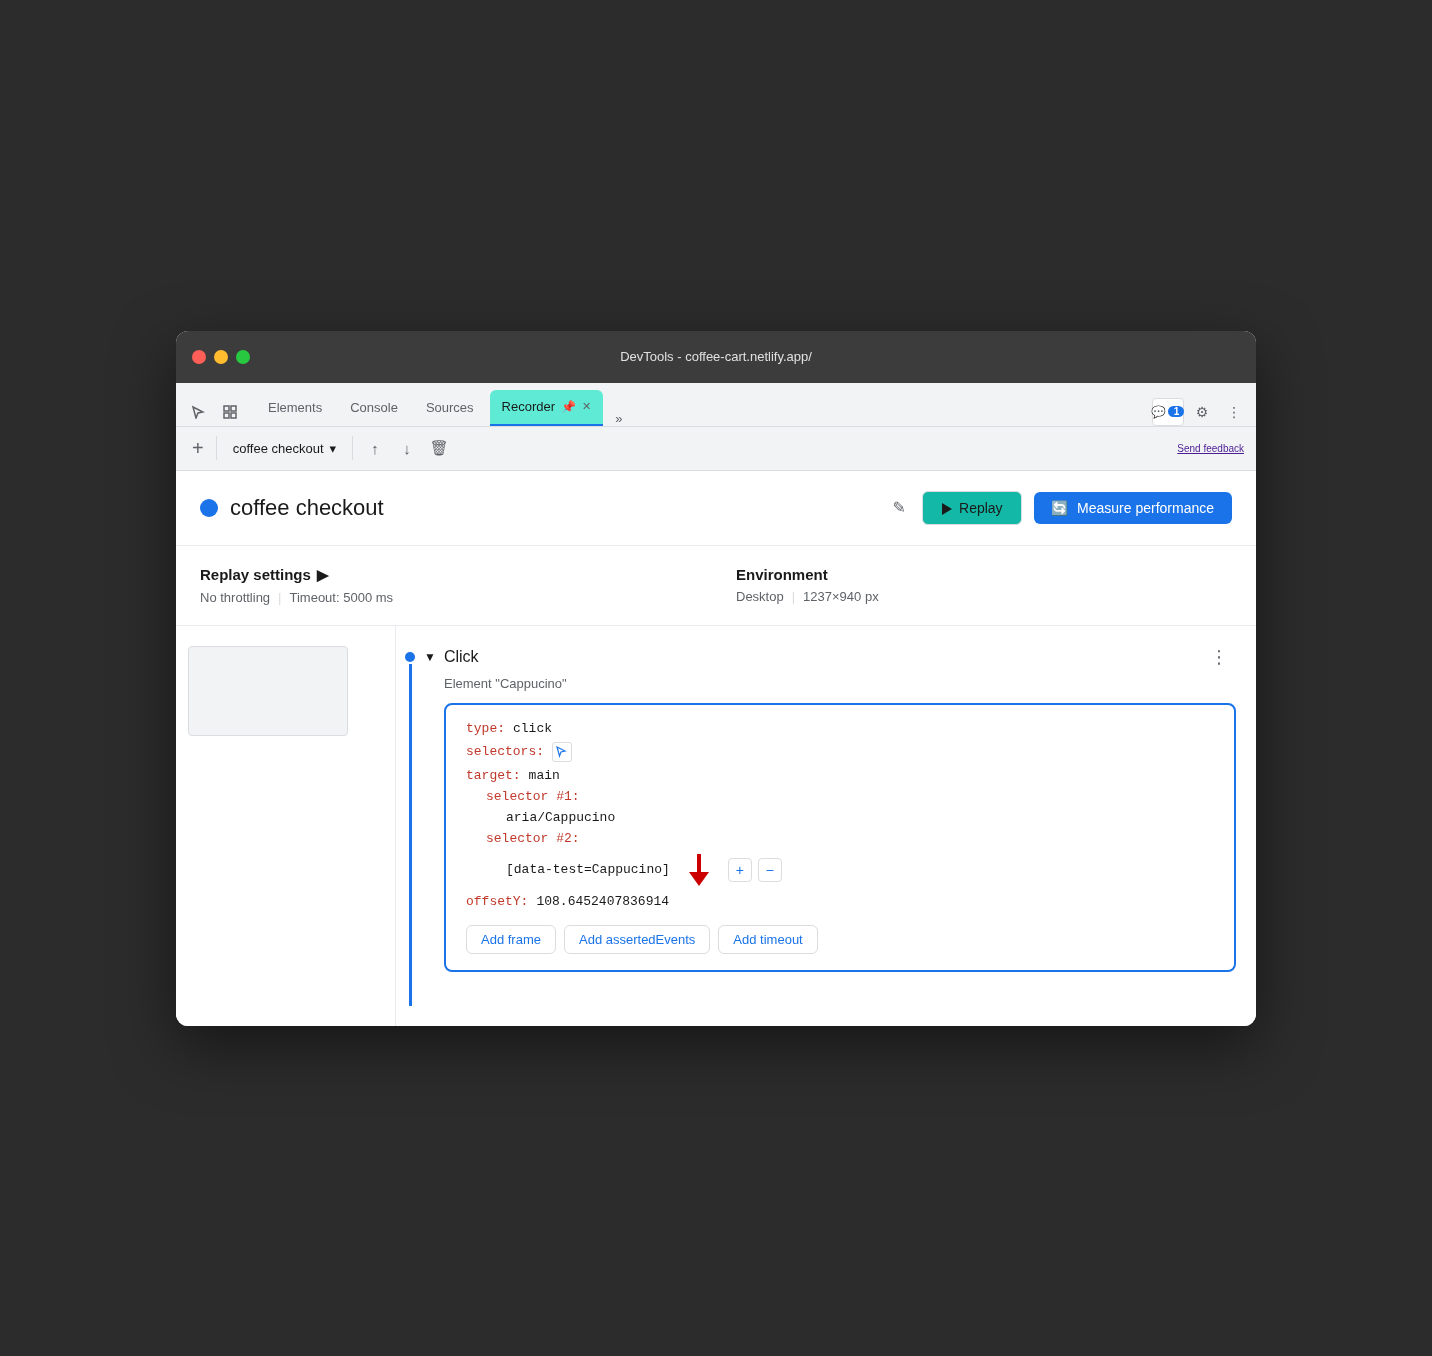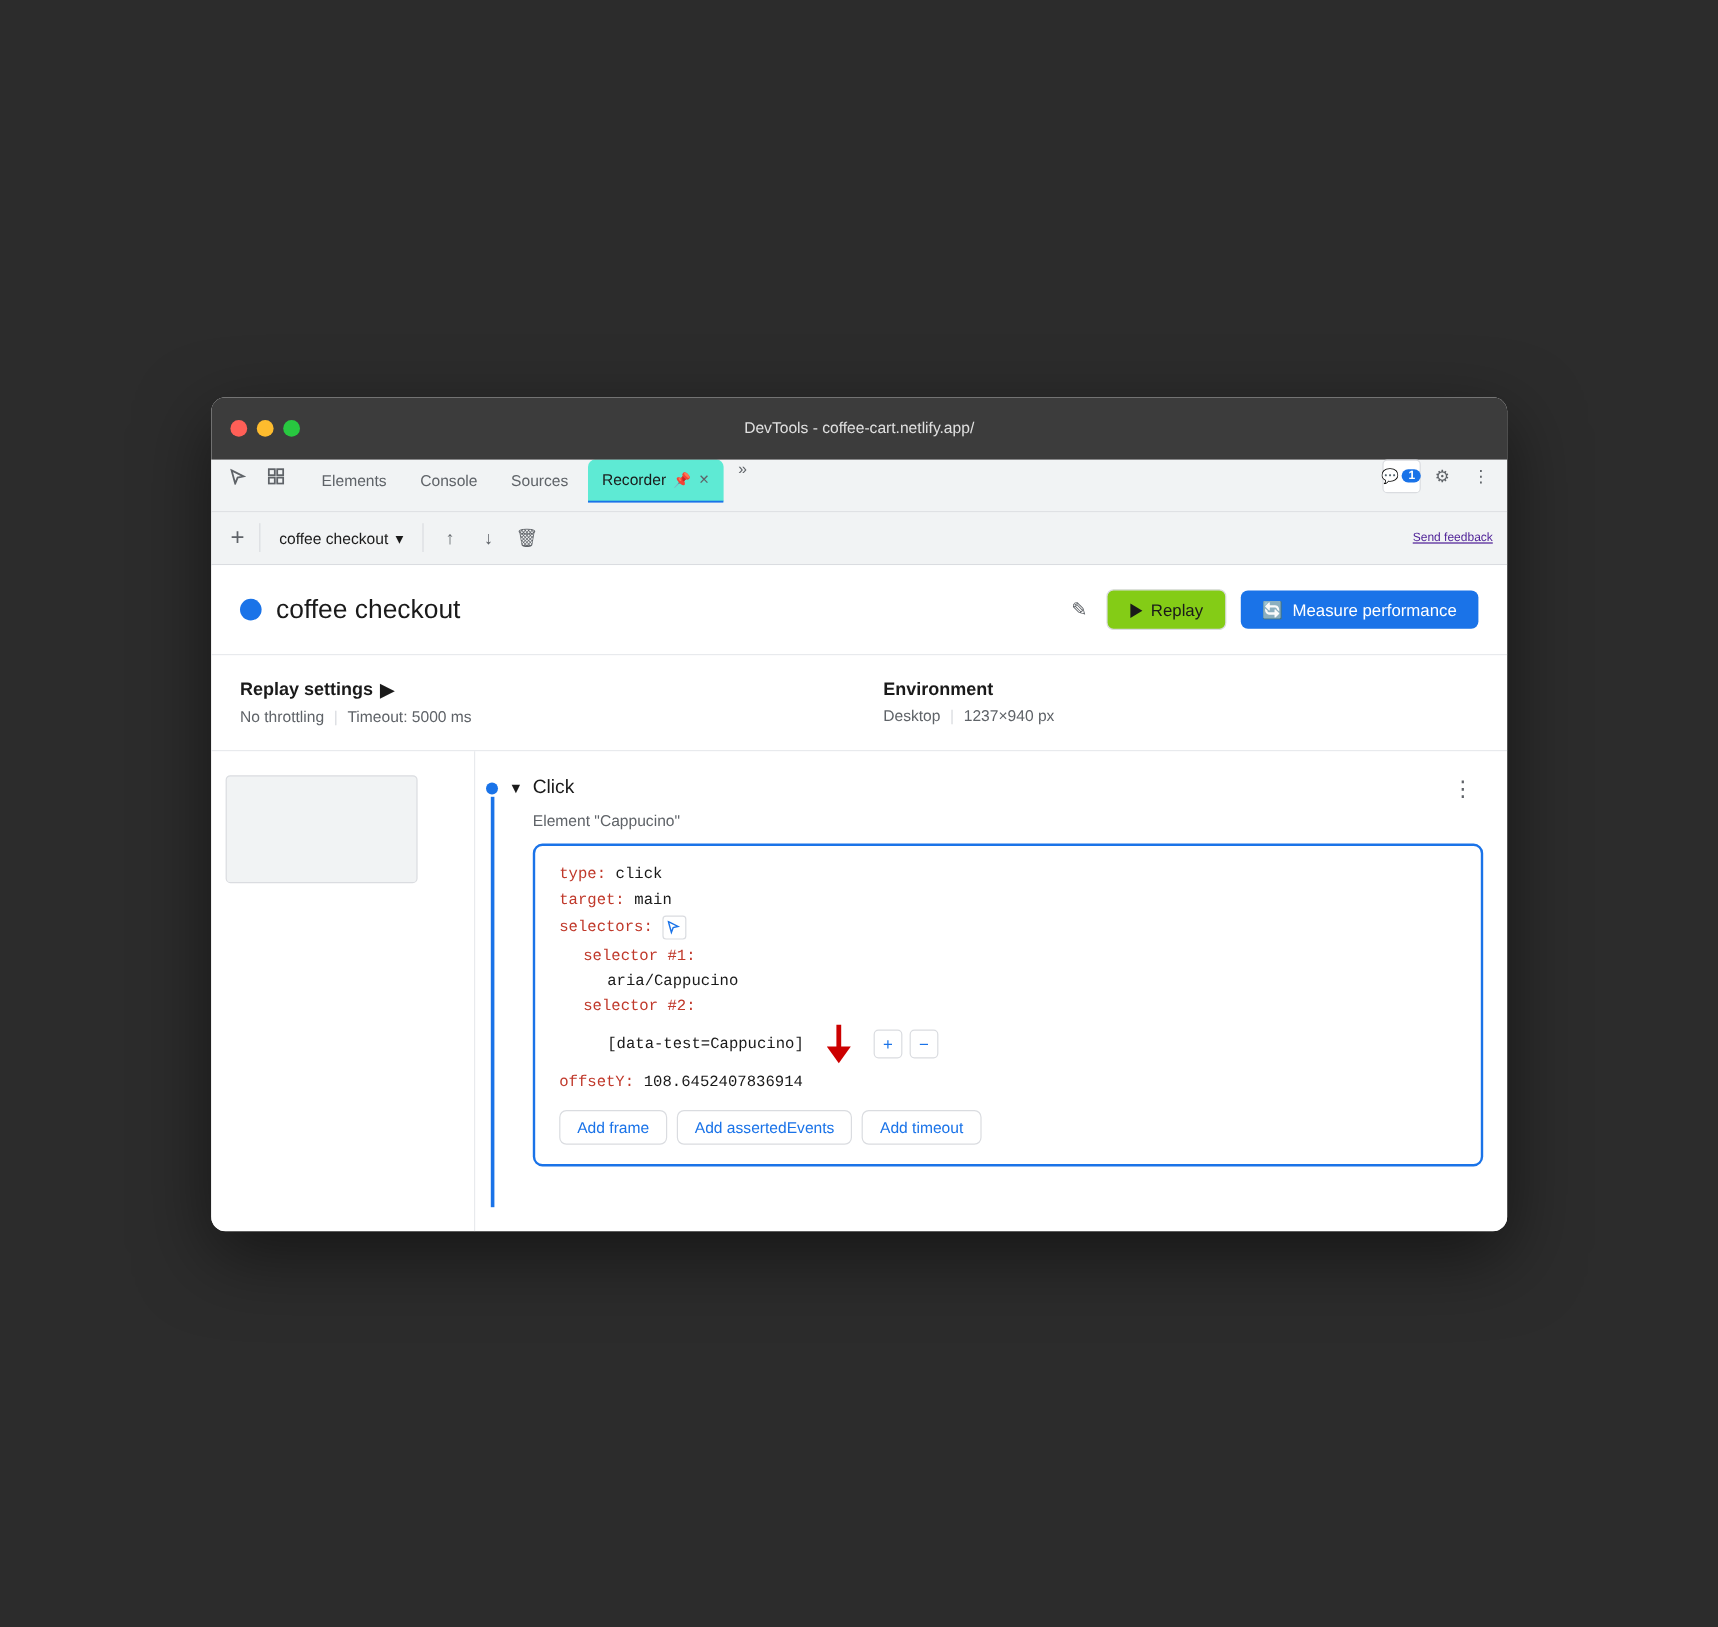--- a/index.html
+++ b/index.html
@@ -46,21 +46,21 @@
       transform: translateX(-50%);
       color: #e0e0e0;
       font-size: 13px;
       font-weight: 500;
     }
     
     .tabbar {
       background: #f1f3f4;
       height: 44px;
       display: flex;
-      align-items: flex-start;
+      align-items: flex-end;
       padding: 0 8px;
       border-bottom: 1px solid #dadce0;
       gap: 4px;
     }
     .tab-nav-icons {
       display: flex;
       gap: 4px;
       margin-right: 8px;
     }
     .tab-icon-btn {
@@ -222,21 +222,21 @@
       font-size: 16px;
       padding: 4px;
     }
     .btn-replay {
       display: flex;
       align-items: flex-end;
       gap: 6px;
       padding: 8px 18px;
       border: 1px solid #dadce0;
       border-radius: 6px;
-      background: #84cc16;
+      background: #14b8a6;
       cursor: pointer;
       font-size: 14px;
       color: #1a1a1a;
       font-weight: 500;
     }
     .btn-measure {
       display: flex;
       align-items: center;
       gap: 8px;
       padding: 8px 18px;
@@ -541,30 +541,30 @@
             <button class="step-more-btn">⋮</button>
           </div>
           <div class="step-subtitle">Element "Cappucino"</div>
 
           <div class="code-block">
             <div class="code-line">
               <span class="code-key">type:</span>
               <span class="code-value" style="margin-left:4px;">click</span>
             </div>
             <div class="code-line">
-              <span class="code-key">target:</span>
-              <span class="code-value" style="margin-left:4px;">main</span>
-            </div>
-            <div class="code-line">
               <span class="code-key">selectors:</span>
               <span class="selector-icon">
                 <svg width="12" height="12" viewBox="0 0 12 12" fill="none">
                   <path d="M1 1l8 4-4 1-1.5 4z" fill="none" stroke="#1a73e8" stroke-width="1.2"></path>
                 </svg>
               </span>
+            </div>
+            <div class="code-line">
+              <span class="code-key">target:</span>
+              <span class="code-value" style="margin-left:4px;">main</span>
             </div>
             <div class="code-line code-indent">
               <span class="code-key">selector #1:</span>
             </div>
             <div class="code-line code-indent2">
               <span class="code-value">aria/Cappucino</span>
             </div>
             <div class="code-line code-indent">
               <span class="code-key">selector #2:</span>
             </div>

